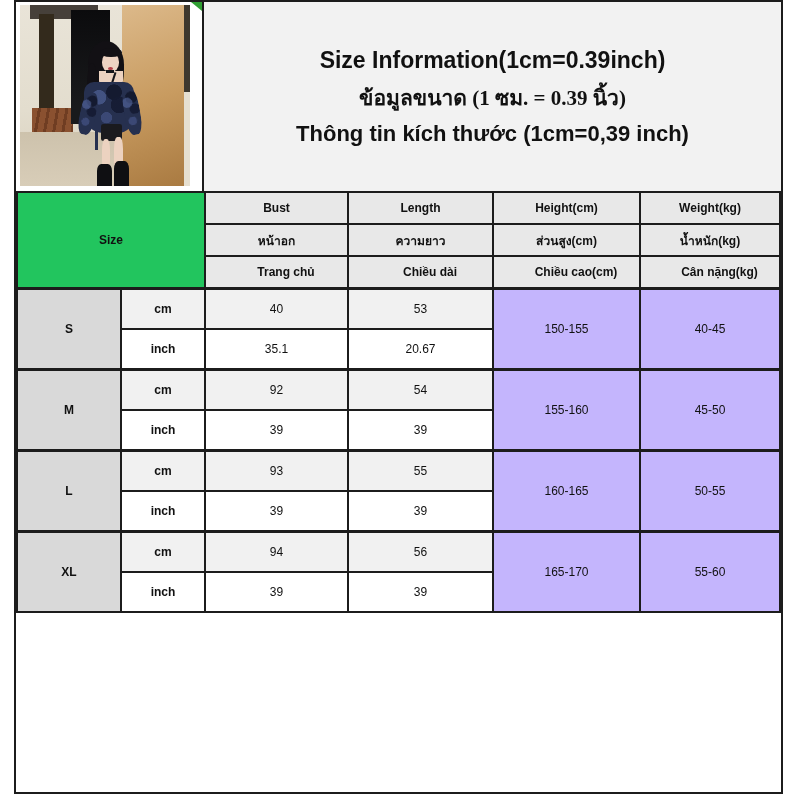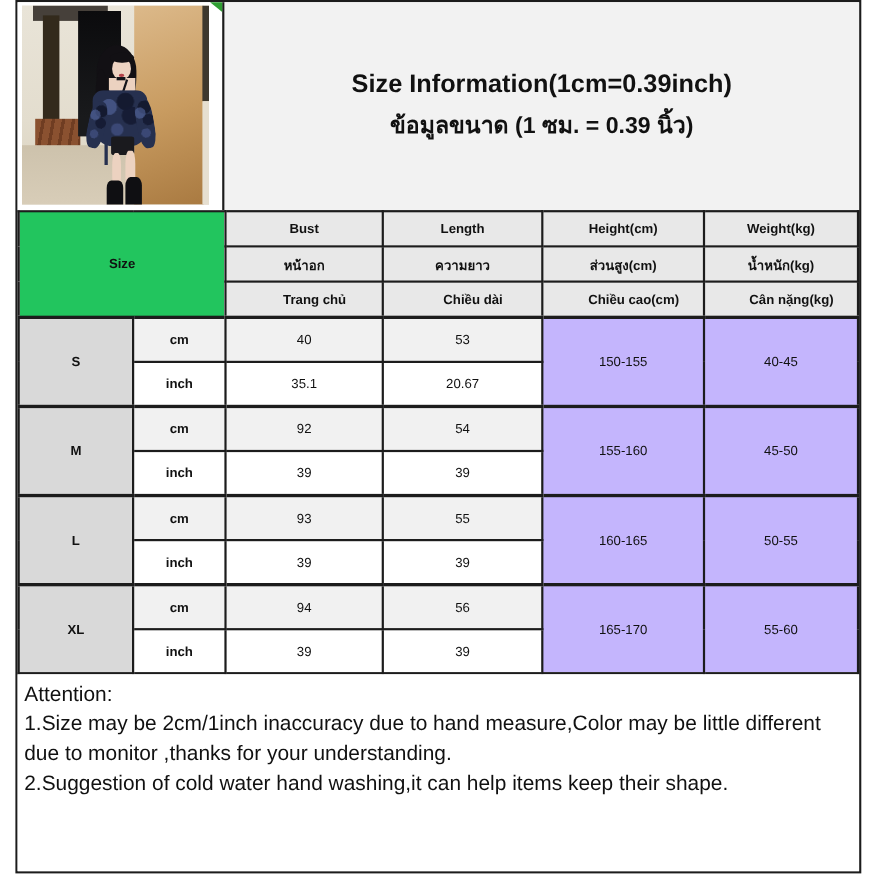--- a/index.html
+++ b/index.html
@@ -21,21 +21,21 @@
   }
   .corner-tri{
     position:absolute;top:0;right:0;width:0;height:0;z-index:5;
     border-top:9px solid #2f9e32;border-left:11px solid transparent;
   }
   .title-cell{
     flex:1;background:#f2f2f2;display:flex;flex-direction:column;
     align-items:center;justify-content:center;row-gap:7px;
   }
   .title-l1{font-size:23px;font-weight:bold;}
-  .title-l2{font-size:21px;font-weight:bold;}
+  .title-l2{font-size:21px;font-weight:bold;font-family:Liberation Serif, serif;}
   .title-l3{font-size:22px;font-weight:bold;}
   
   .photo{position:absolute;left:4px;top:3px;width:170px;height:181px;overflow:hidden;background:linear-gradient(180deg,#e9e4d8 0%,#e3ddce 58%,#d9d0bd 100%);}
   .photo div{position:absolute;}
   .ph-beam{left:6%;top:0;width:40%;height:8%;background:#46403a;}
   .ph-beam2{left:38%;top:7%;width:9%;height:7%;background:#14120f;}
   .ph-doorL{left:11%;top:5%;width:9%;height:53%;background:#332a1c;}
   .ph-wood{left:7%;top:57%;width:24%;height:20%;background:repeating-linear-gradient(100deg,#8a5130 0 6px,#6f3d22 6px 9px);}
   .ph-doorC{left:30%;top:3%;width:23%;height:63%;background:linear-gradient(180deg,#0b0b0d 0%,#191a1c 85%);}
   .ph-floor{left:0;top:70%;width:62%;height:30%;background:linear-gradient(180deg,#cdc2ac,#d8cdb8);}
@@ -120,20 +120,21 @@
         <div class="p-legL"></div>
         <div class="p-legR"></div>
         <div class="p-bootL"></div>
         <div class="p-bootR"></div>
       </div>
       <div class="corner-tri"></div>
     </div>
     <div class="title-cell">
       <div class="title-l1">Size Information(1cm=0.39inch)</div>
       <div class="title-l2">ข้อมูลขนาด (1 ซม. = 0.39 นิ้ว)</div>
+      <div class="title-l3">Thông tin kích thước (1cm=0,39 inch)</div>
     </div>
   </div>
 
   <table class="size-table">
     <colgroup>
       <col style="width:104px">
         <col style="width:84px">
         <col style="width:143px">
       <col style="width:145px">
         <col style="width:147px">
@@ -211,19 +212,14 @@
         <td class="merged" rowspan="2">55-60</td>
       </tr>
       <tr class="body-row">
         <td class="unit whbg">inch</td>
         <td class="whbg">39</td>
         <td class="whbg">39</td>
       </tr>
     </tbody>
   </table>
 
-  <div class="attention">
-    <p>Attention:</p>
-    <p>1.Size may be 2cm/1inch inaccuracy due to hand measure,Color may be little different due to monitor ,thanks for your understanding.</p>
-    <p>2.Suggestion of cold water hand washing,it can help items keep their shape.</p>
-  </div>
 
 </div>
 
 </body></html>

